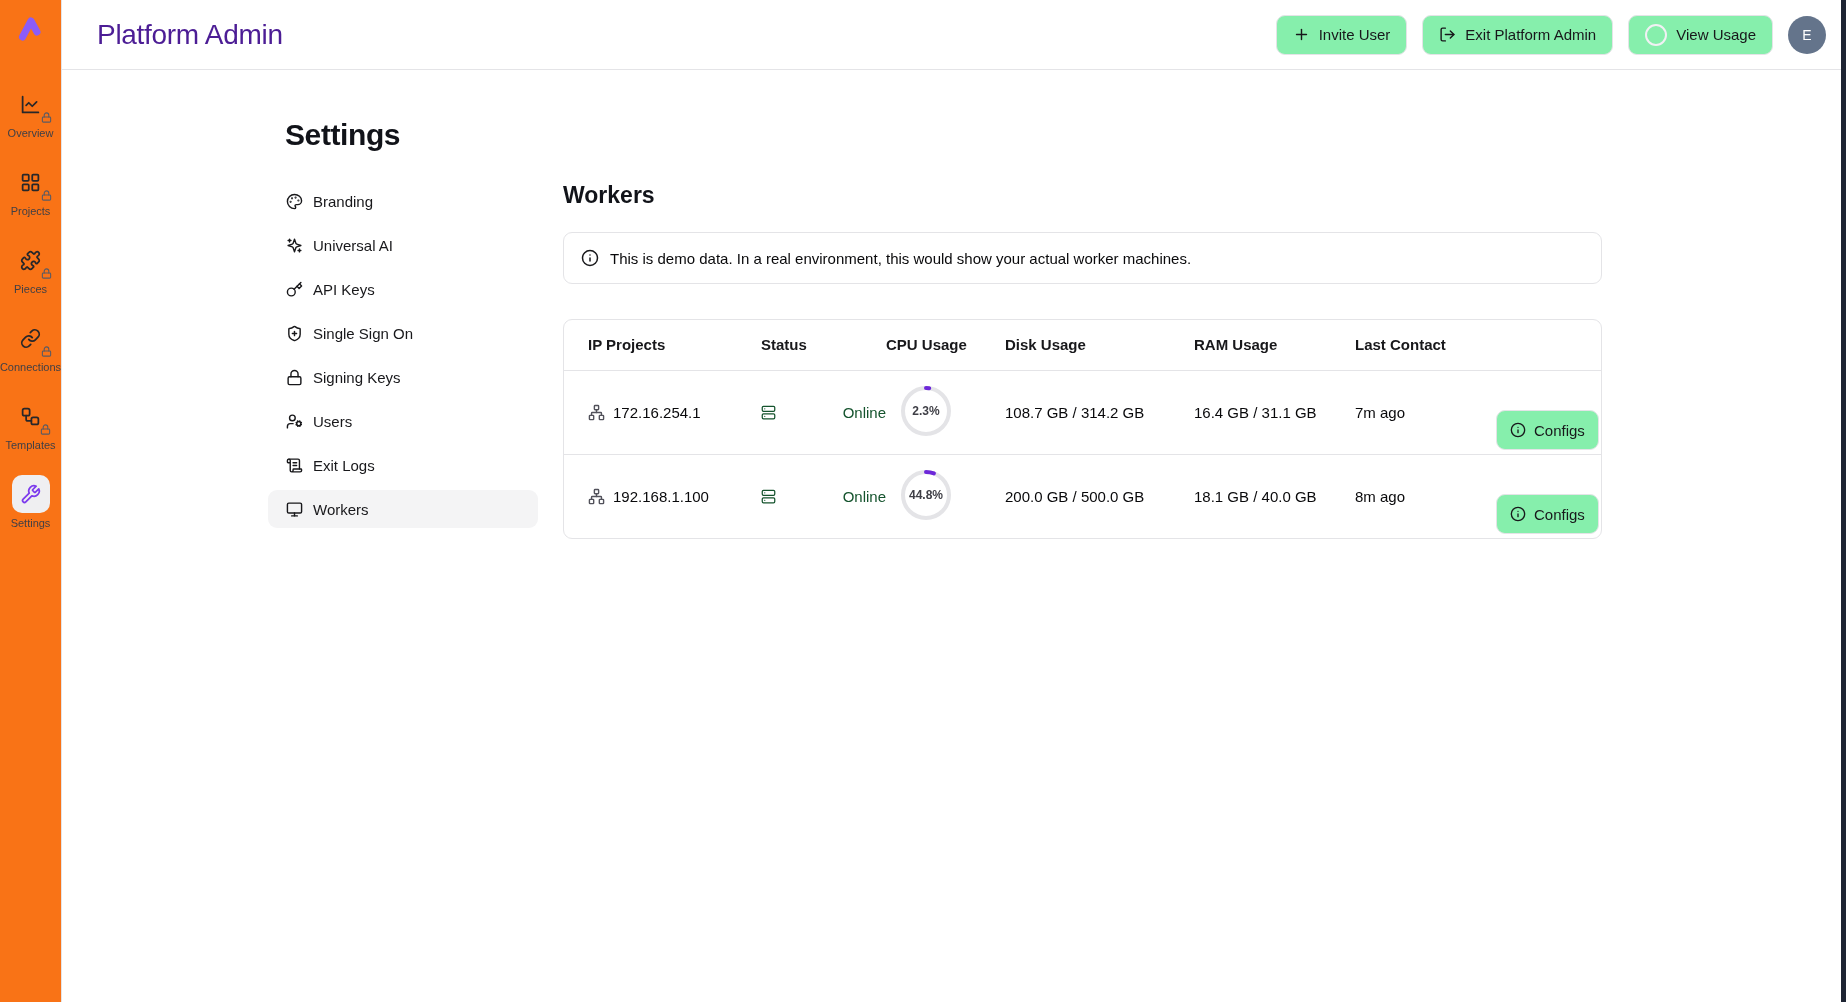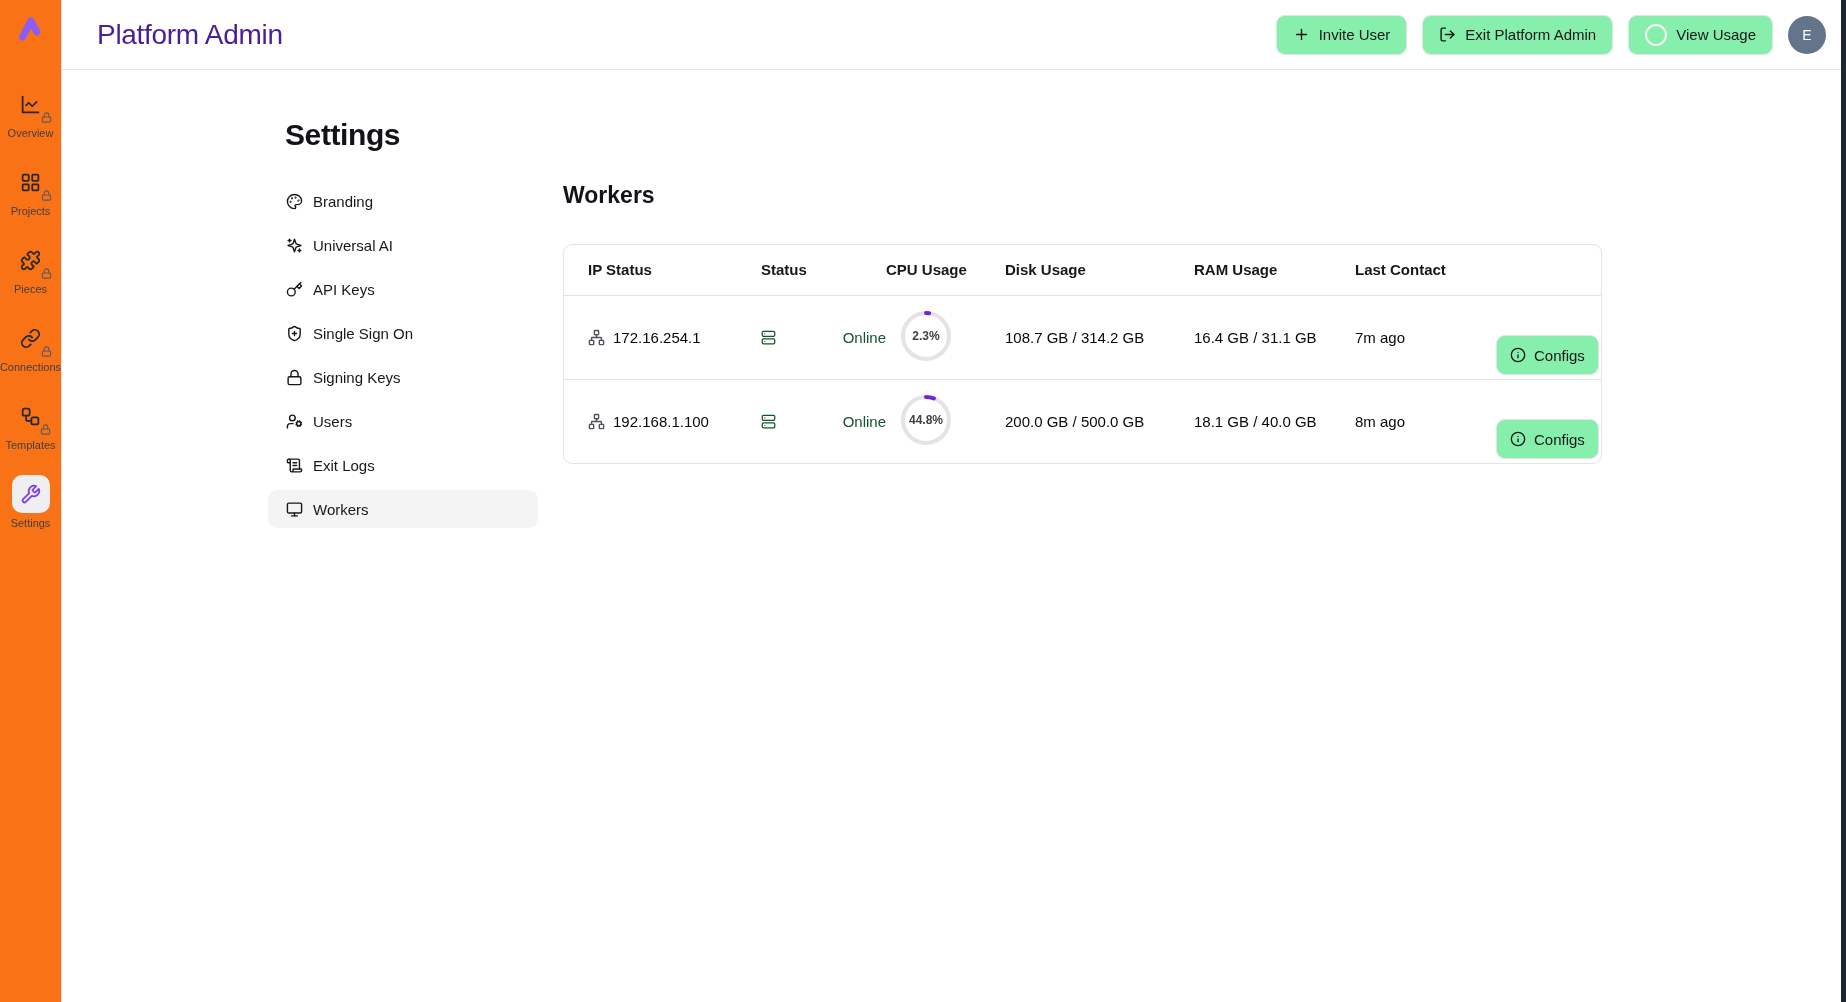--- a/index.html
+++ b/index.html
@@ -309,35 +309,43 @@
                 <line x1="12" x2="12" y1="17" y2="21"></line>
               </svg>
             <span>Workers</span>
           </div>
 
         </nav>
 
         <section class="workers-panel">
           <h3 class="panel-title">Workers</h3>
 
+          <div class="demo-alert">
+            <svg width="18" height="18" viewBox="0 0 24 24" fill="none" stroke="currentColor" stroke-width="2" stroke-linecap="round" stroke-linejoin="round">
+                <circle cx="12" cy="12" r="10"></circle>
+                <path d="M12 16v-4"></path>
+                <path d="M12 8h.01"></path>
+              </svg>
+            <span>This is demo data. In a real environment, this would show your actual worker machines.</span>
+          </div>
 
           <div class="table-card">
             <table>
               <colgroup>
                 <col style="width:197px">
                   <col style="width:125px">
                   <col style="width:119px">
                 <col style="width:189px">
                   <col style="width:161px">
                   <col style="width:141px">
                   <col>
               </colgroup>
               <thead>
                 <tr>
-                  <th>IP Status</th>
+                  <th>IP Projects</th>
                   <th>Status</th>
                   <th>CPU Usage</th>
                   <th>Disk Usage</th>
                   <th>RAM Usage</th>
                   <th>Last Contact</th>
                   <th></th>
                 </tr>
               </thead>
               <tbody>
 

